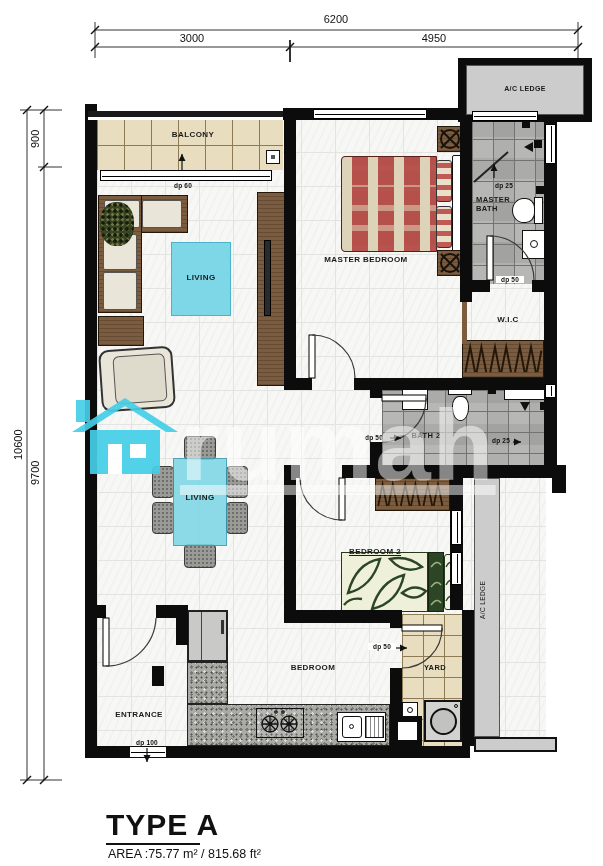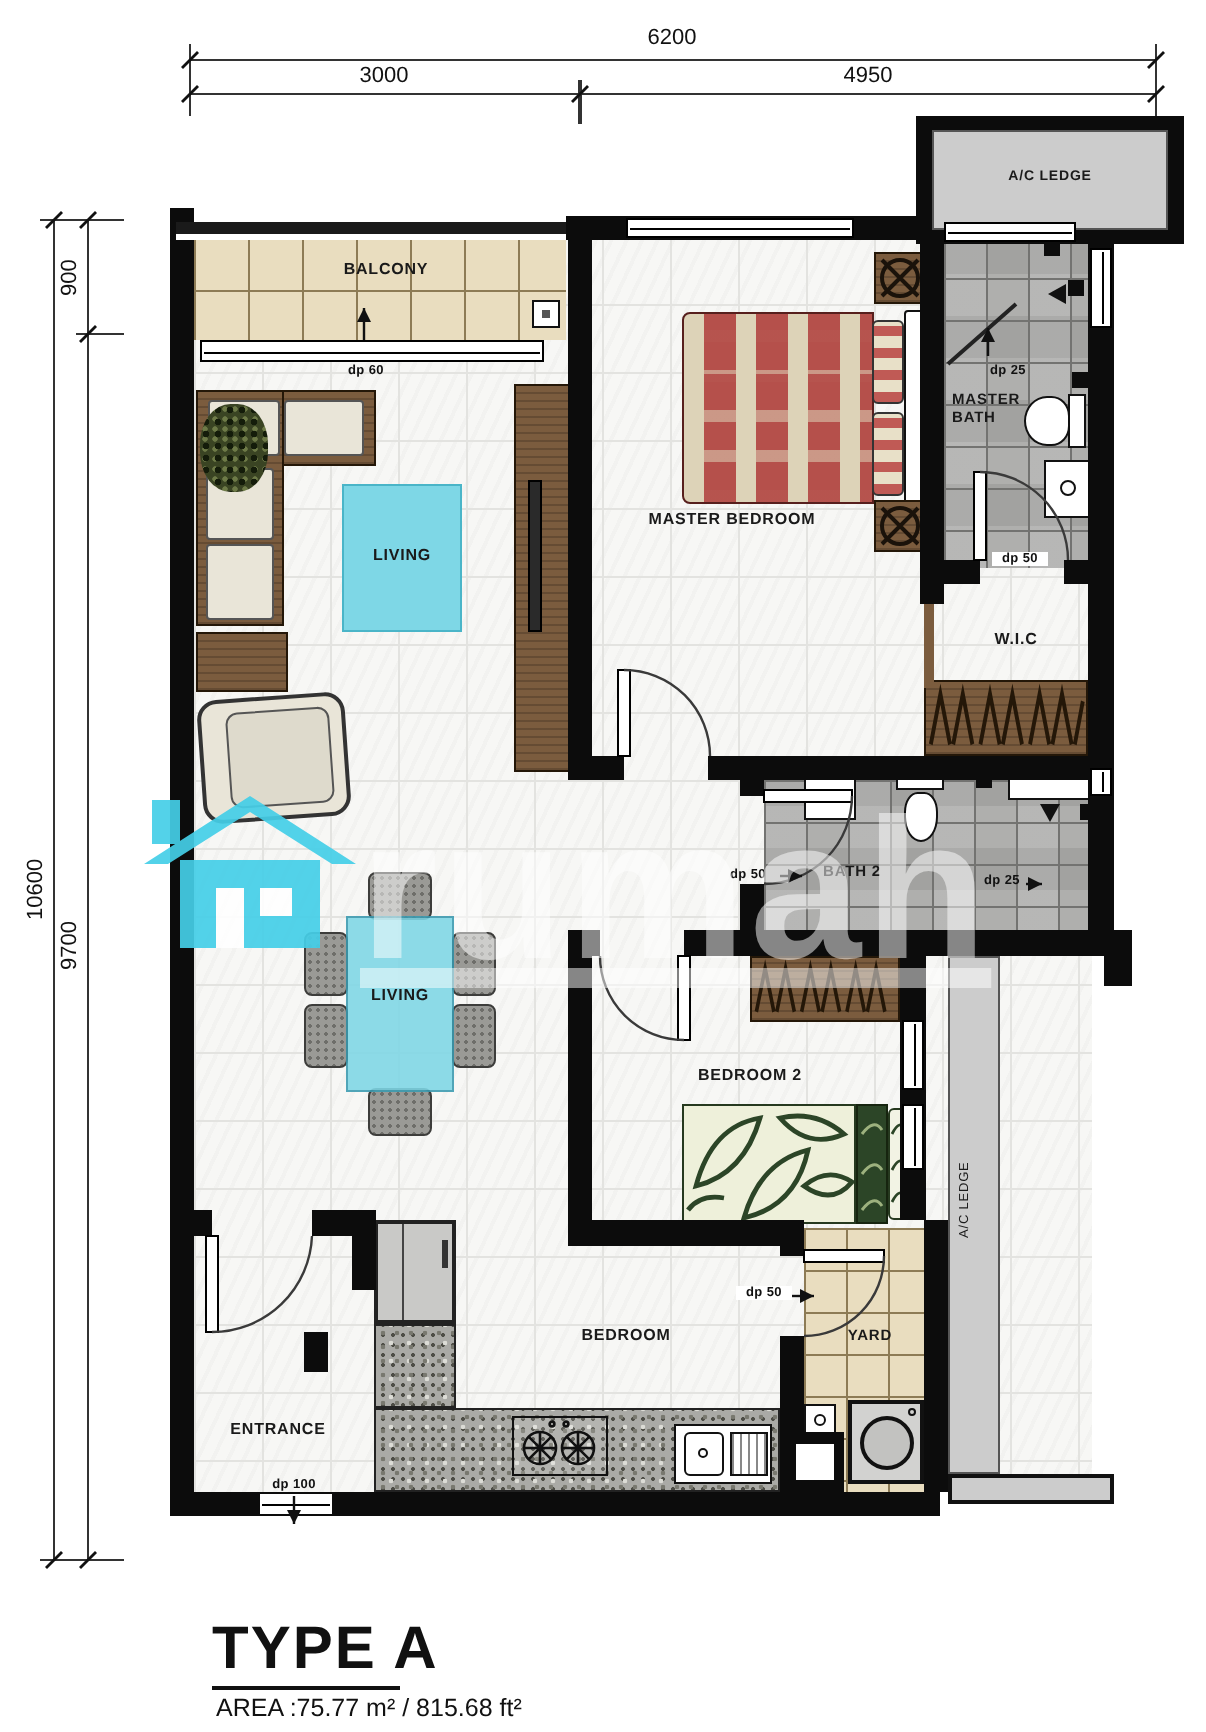--- a/index.html
+++ b/index.html
@@ -312,21 +312,21 @@
 <div class="abs dim-label v-text" style="left:29px;top:122px;width:14px;height:34px;">900</div>
 <div class="abs dim-label v-text" style="left:29px;top:443px;width:14px;height:60px;">9700</div>
 
 <div class="abs room-label" style="left:158px;top:130px;width:70px;">BALCONY</div>
 <div class="abs room-label" style="left:171px;top:273px;width:60px;">LIVING</div>
 <div class="abs room-label" style="left:296px;top:255px;width:140px;">MASTER BEDROOM</div>
 <div class="abs room-label" style="left:476px;top:196px;width:46px;font-size:7.5px;text-align:left;">MASTER BATH</div>
 <div class="abs room-label" style="left:488px;top:315px;width:40px;">W.I.C</div>
 <div class="abs room-label" style="left:406px;top:432px;width:40px;font-size:7.5px;">BATH 2</div>
 <div class="abs room-label" style="left:173px;top:493px;width:54px;">LIVING</div>
-<div class="abs room-label" style="left:338px;top:533px;width:74px;">BEDROOM 2</div>
+<div class="abs room-label" style="left:338px;top:547px;width:74px;text-decoration:underline;">BEDROOM 2</div>
 <div class="abs room-label" style="left:282px;top:663px;width:62px;">BEDROOM</div>
 <div class="abs room-label" style="left:106px;top:710px;width:66px;">ENTRANCE</div>
 <div class="abs room-label" style="left:418px;top:664px;width:34px;font-size:7.5px;">YARD</div>
 <div class="abs room-label" style="left:466px;top:85px;width:118px;font-size:7px;">A/C LEDGE</div>
 <div class="abs room-label v-text" style="left:479px;top:560px;width:16px;height:80px;font-size:6.5px;font-weight:normal;">A/C LEDGE</div>
 
 <div class="abs dp-label" style="left:168px;top:182px;width:30px;">dp 60</div>
 <div class="abs dp-label" style="left:490px;top:182px;width:28px;">dp 25</div>
 <div class="abs dp-label" style="left:496px;top:276px;width:28px;background:#fff;">dp 50</div>
 <div class="abs dp-label" style="left:360px;top:434px;width:28px;">dp 50</div>

